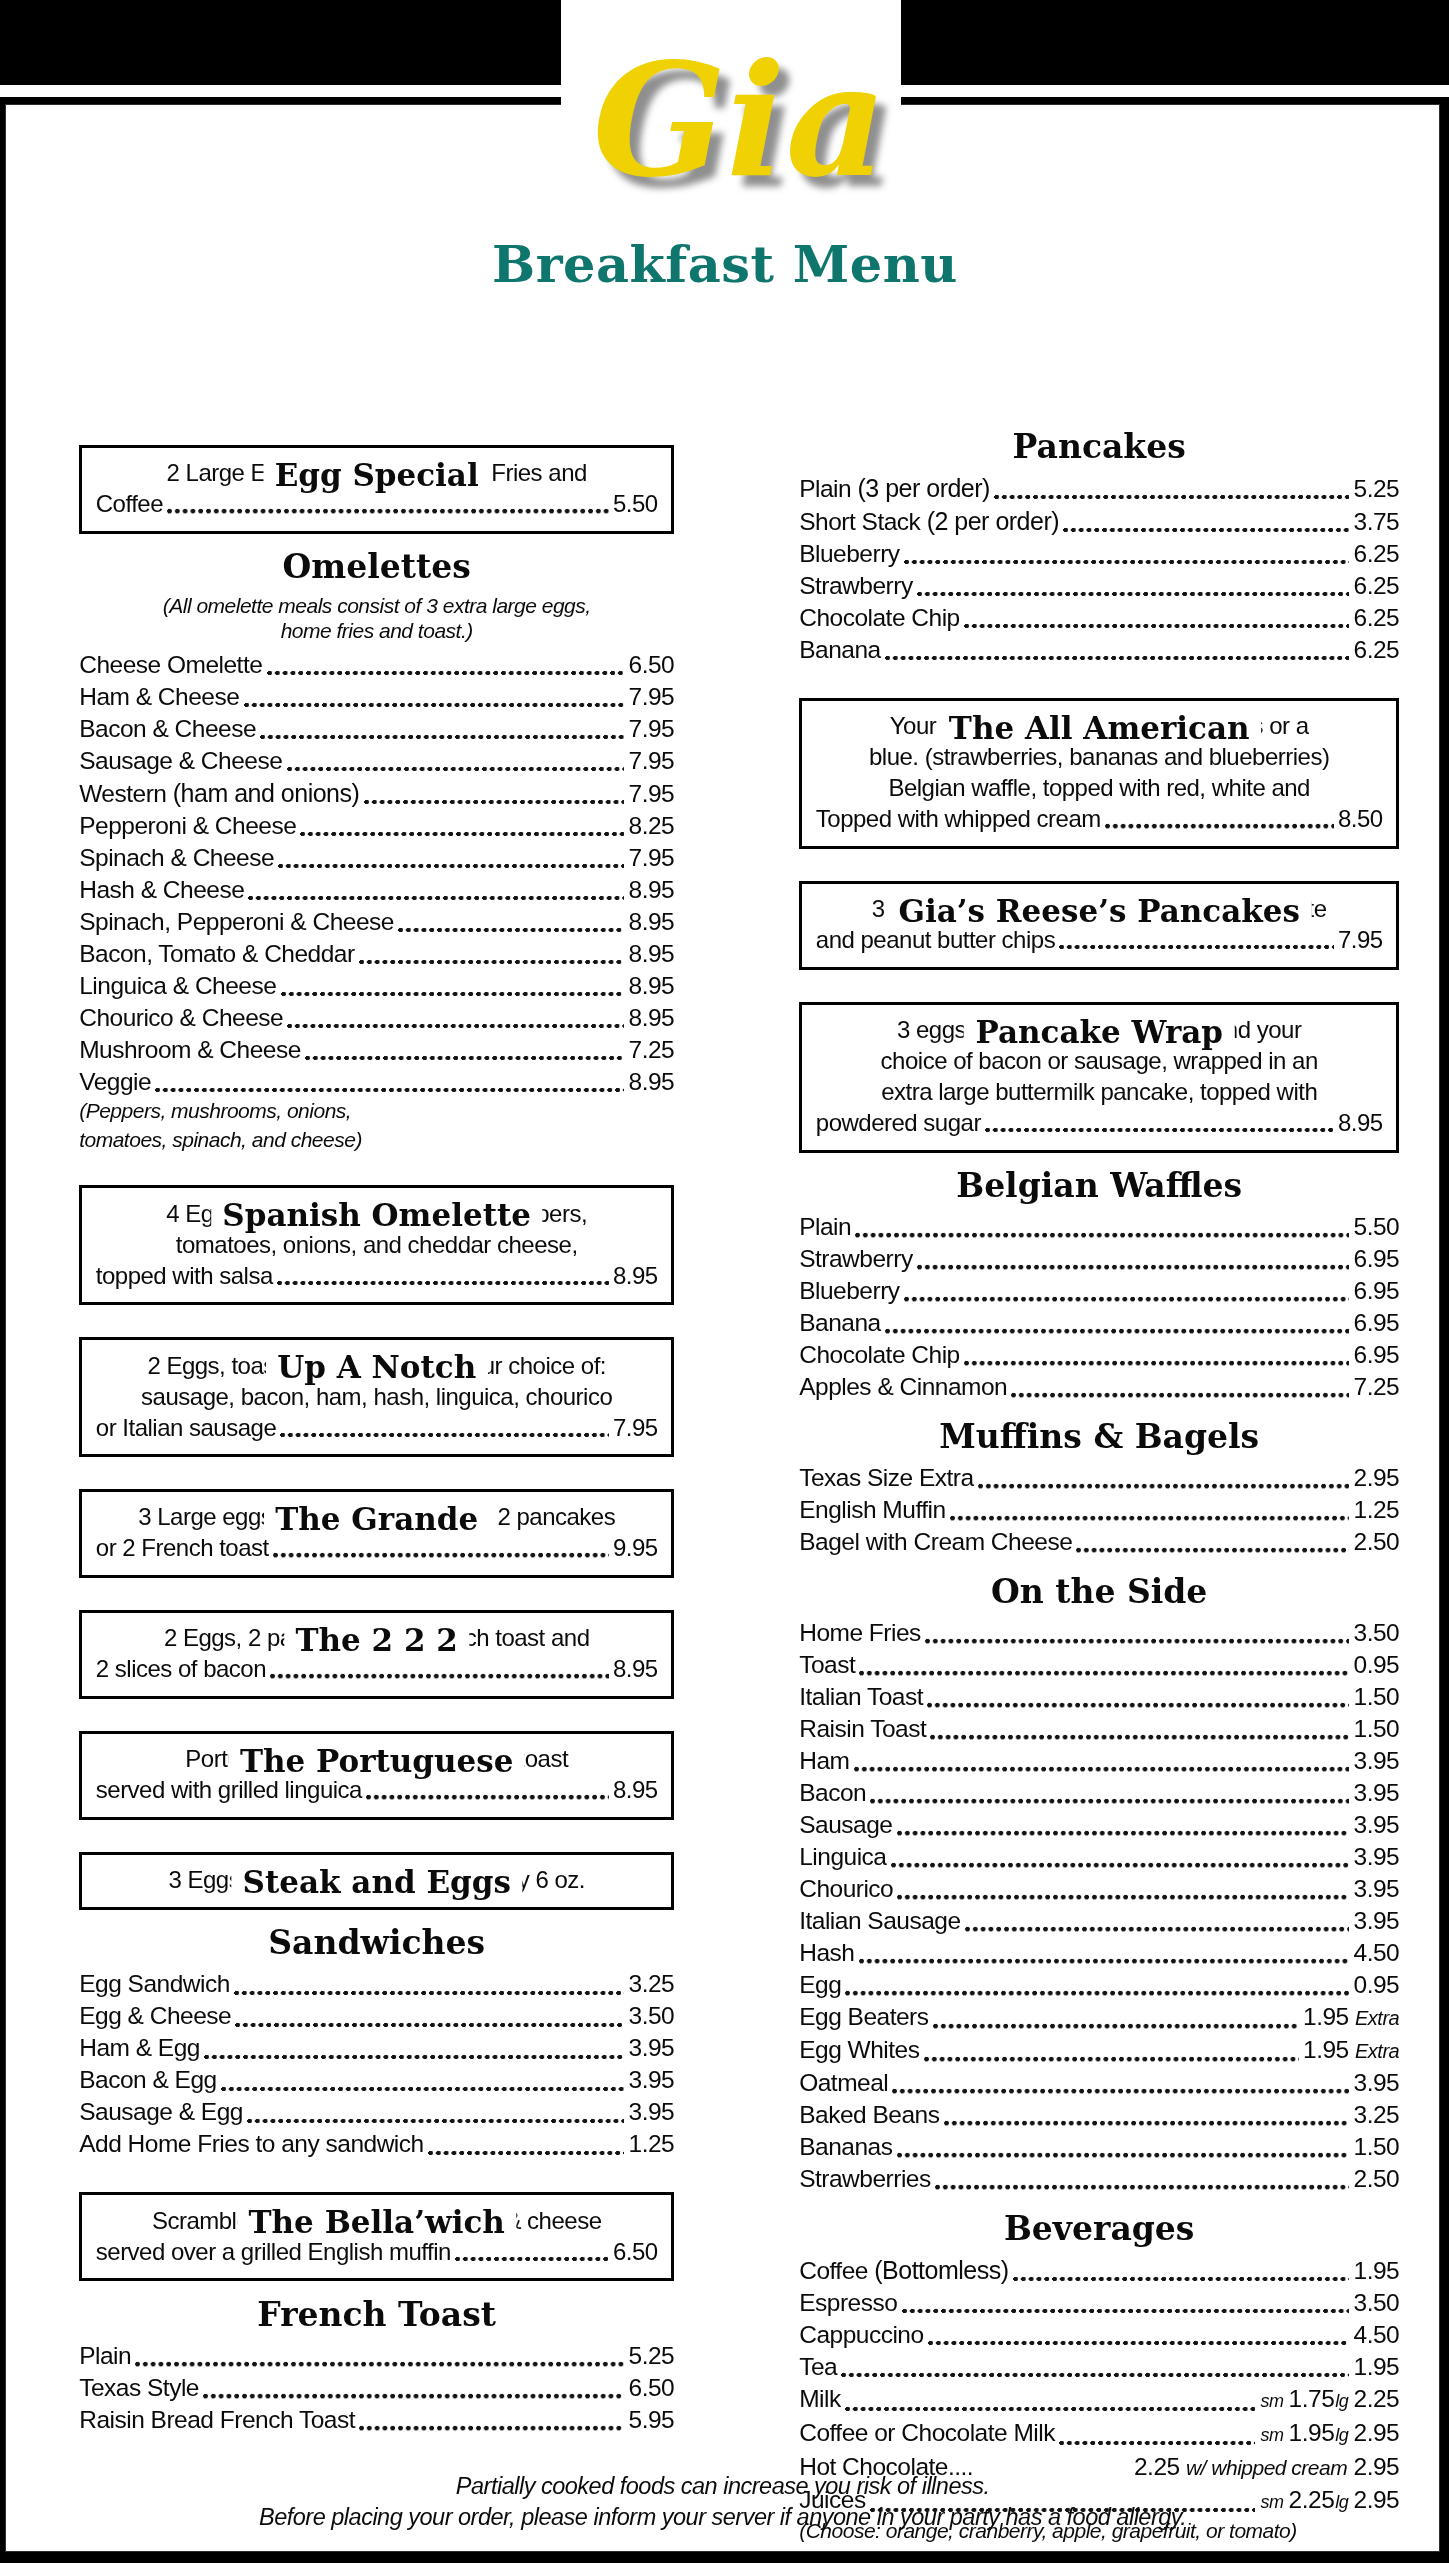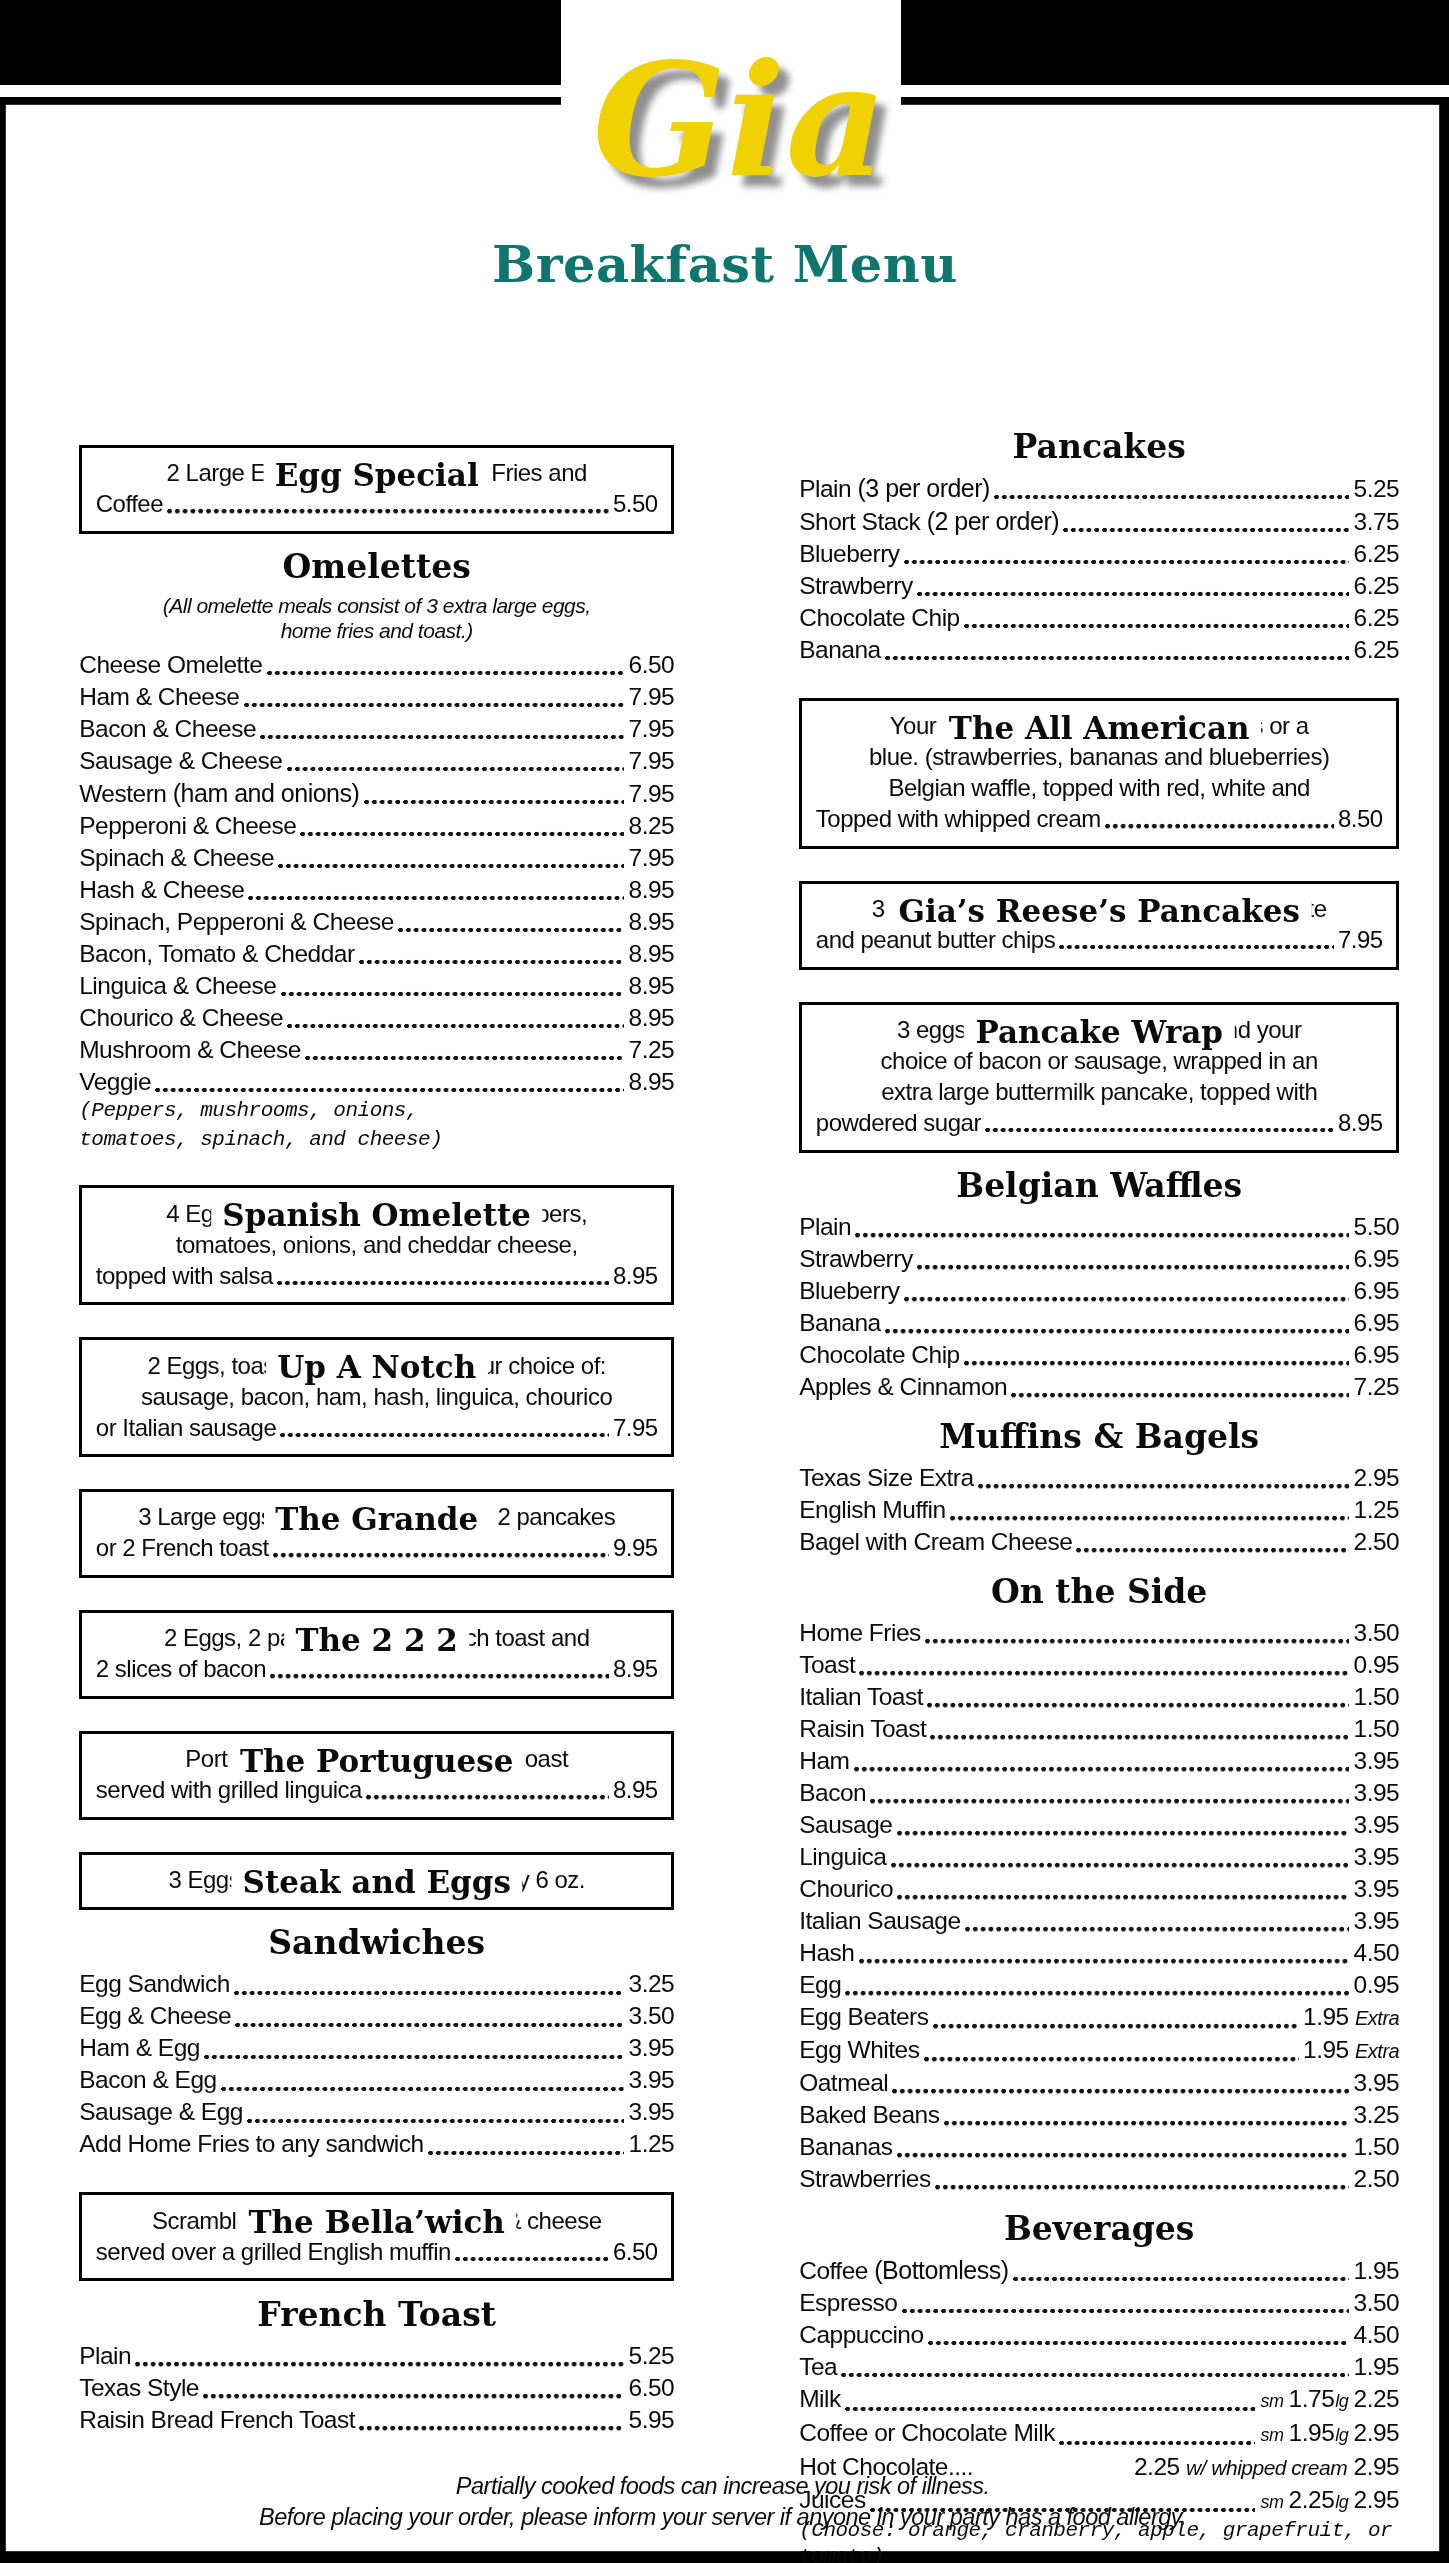--- a/index.html
+++ b/index.html
@@ -25,21 +25,21 @@
   .label{flex:0 0 auto;}
   .note{font-size:25px;margin-left:6.3px;}
   .dots{flex:1 1 auto;min-width:12.5px;margin:0 4.2px 4.7px;align-self:flex-end;height:6.3px;
         background-image:radial-gradient(circle at 2.6px 3.1px,#141414 2.2px,transparent 2.6px);
         background-size:7.8px 6.3px;background-repeat:repeat-x;background-position:left bottom;}
   .spacer{flex:1 1 auto;}
   .price{flex:0 0 auto;}
   .size{font-style:italic;font-size:18px;margin:0 5.2px 0 1px;}
   .mid{font-style:italic;font-size:21px;margin:0 6.3px;}
   .suffix{font-style:italic;font-size:20px;margin-left:6.3px;}
-  .item-note{font-style:italic;font-size:21px;line-height:26px;letter-spacing:-0.5px;margin:0 0 3.1px;font-family:Liberation Mono, monospace;}
+  .item-note{font-style:italic;font-size:21px;line-height:26px;letter-spacing:-0.5px;margin:0 0 3.1px;}
   .box{position:relative;border:3.7px solid #000;padding:9.4px 13.6px 11.5px;margin:32px 0 12px;}
   .box-title{position:absolute;top:-23px;left:50%;transform:translateX(-50%);background:#fff;
              padding:0 11.5px;font-family:"DejaVu Serif",serif;font-weight:bold;font-size:31px;
              line-height:39px;white-space:nowrap;}
   .box-line{text-align:center;font-size:24px;line-height:31px;letter-spacing:-0.5px;}
   .row.tail{font-size:24px;line-height:31px;}
   .footer{position:absolute;bottom:18px;left:0;width:100%;text-align:center;
           font-style:italic;font-size:23.5px;line-height:31px;letter-spacing:-0.5px;}
 </style>
 </head>

